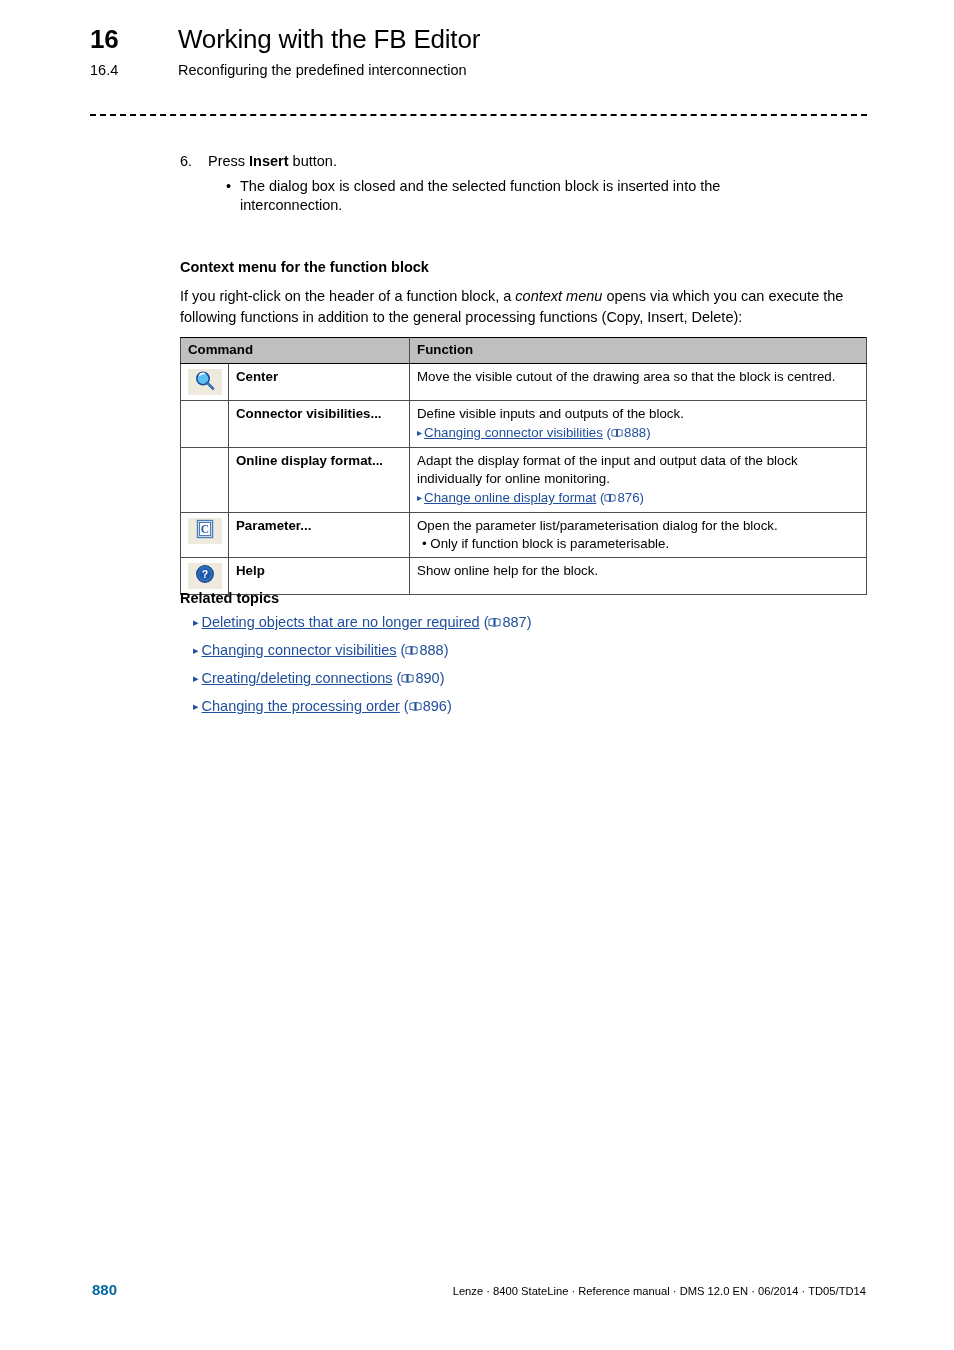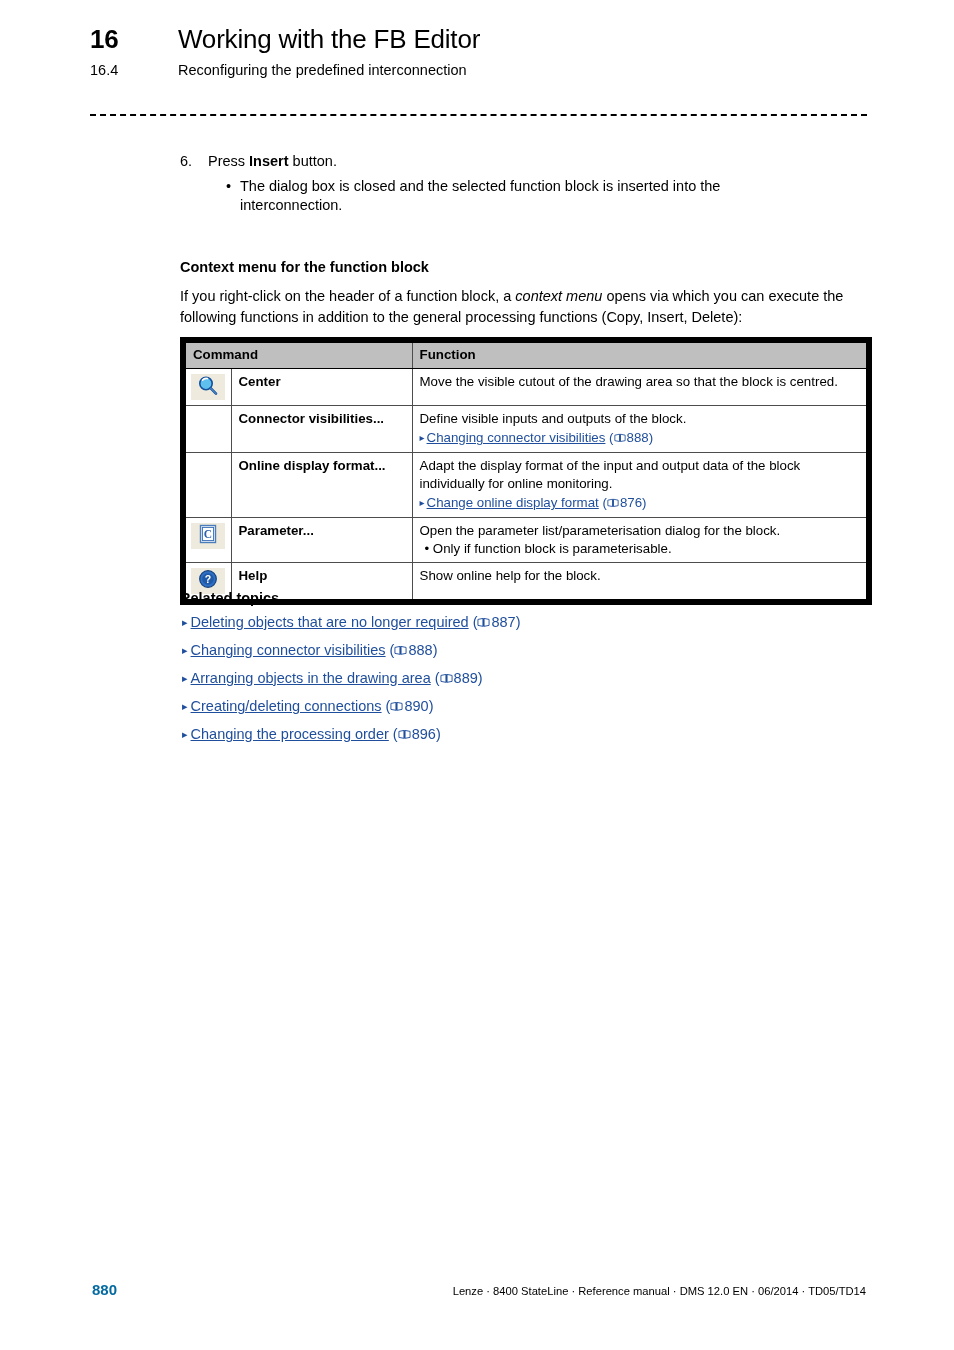--- a/index.html
+++ b/index.html
@@ -108,21 +108,21 @@
   }
   .intro-para i { font-style: italic; }
 
   
   .cmd-table {
     position: absolute;
     left: 180px;
     top: 337px;
     width: 686px;
     border-collapse: collapse;
-    border: 6px solid #000000;
+    border: 1px solid #000000;
     table-layout: fixed;
   }
   .cmd-table th, .cmd-table td {
     border: 1px solid #4d4d4d;
     font-size: 13.3px;
     vertical-align: top;
     padding: 4px 7px 5px 7px;
     line-height: 1.33;
   }
   .cmd-table thead th {
@@ -189,21 +189,21 @@
   .cell-sub-bullet {
     margin-left: 14px;
     text-indent: -9px;
   }
 
   
   #related-heading { top: 590px; }
 
   .related-list {
     position: absolute;
-    left: 182px;
+    left: 193px;
     top: 615px;
     width: 660px;
   }
   .related-item {
     font-size: 14.5px;
     line-height: 1;
     margin-bottom: 13.5px;
     white-space: nowrap;
   }
   .related-item .arrow {
@@ -372,25 +372,20 @@
   <div class="related-item"><span class="arrow">▸</span><span class="lnk">Deleting objects that are no longer required</span><span class="pg"> (<svg class="bookglyph" viewBox="0 0 14 11">
           <path d="M1 2.2 L6.4 1.1 L6.4 9.6 L1 8.6 Z" fill="#ffffff" stroke="#1f4e9c" stroke-width="1"></path>
           <path d="M13 2.2 L7.6 1.1 L7.6 9.6 L13 8.6 Z" fill="#ffffff" stroke="#1f4e9c" stroke-width="1"></path>
           <rect x="6.4" y="1" width="1.2" height="8.8" fill="#1f4e9c"></rect>
         </svg><span>887</span>)</span></div>
   <div class="related-item"><span class="arrow">▸</span><span class="lnk">Changing connector visibilities</span><span class="pg"> (<svg class="bookglyph" viewBox="0 0 14 11">
           <path d="M1 2.2 L6.4 1.1 L6.4 9.6 L1 8.6 Z" fill="#ffffff" stroke="#1f4e9c" stroke-width="1"></path>
           <path d="M13 2.2 L7.6 1.1 L7.6 9.6 L13 8.6 Z" fill="#ffffff" stroke="#1f4e9c" stroke-width="1"></path>
           <rect x="6.4" y="1" width="1.2" height="8.8" fill="#1f4e9c"></rect>
         </svg><span>888</span>)</span></div>
-  <div class="related-item"><span class="arrow">▸</span><span class="lnk">Arranging objects in the drawing area</span><span class="pg"> (<svg class="bookglyph" viewBox="0 0 14 11">
-          <path d="M1 2.2 L6.4 1.1 L6.4 9.6 L1 8.6 Z" fill="#ffffff" stroke="#1f4e9c" stroke-width="1"></path>
-          <path d="M13 2.2 L7.6 1.1 L7.6 9.6 L13 8.6 Z" fill="#ffffff" stroke="#1f4e9c" stroke-width="1"></path>
-          <rect x="6.4" y="1" width="1.2" height="8.8" fill="#1f4e9c"></rect>
-        </svg><span>889</span>)</span></div>
   <div class="related-item"><span class="arrow">▸</span><span class="lnk">Creating/deleting connections</span><span class="pg"> (<svg class="bookglyph" viewBox="0 0 14 11">
           <path d="M1 2.2 L6.4 1.1 L6.4 9.6 L1 8.6 Z" fill="#ffffff" stroke="#1f4e9c" stroke-width="1"></path>
           <path d="M13 2.2 L7.6 1.1 L7.6 9.6 L13 8.6 Z" fill="#ffffff" stroke="#1f4e9c" stroke-width="1"></path>
           <rect x="6.4" y="1" width="1.2" height="8.8" fill="#1f4e9c"></rect>
         </svg><span>890</span>)</span></div>
   <div class="related-item"><span class="arrow">▸</span><span class="lnk">Changing the processing order</span><span class="pg"> (<svg class="bookglyph" viewBox="0 0 14 11">
           <path d="M1 2.2 L6.4 1.1 L6.4 9.6 L1 8.6 Z" fill="#ffffff" stroke="#1f4e9c" stroke-width="1"></path>
           <path d="M13 2.2 L7.6 1.1 L7.6 9.6 L13 8.6 Z" fill="#ffffff" stroke="#1f4e9c" stroke-width="1"></path>
           <rect x="6.4" y="1" width="1.2" height="8.8" fill="#1f4e9c"></rect>
         </svg><span>896</span>)</span></div>

